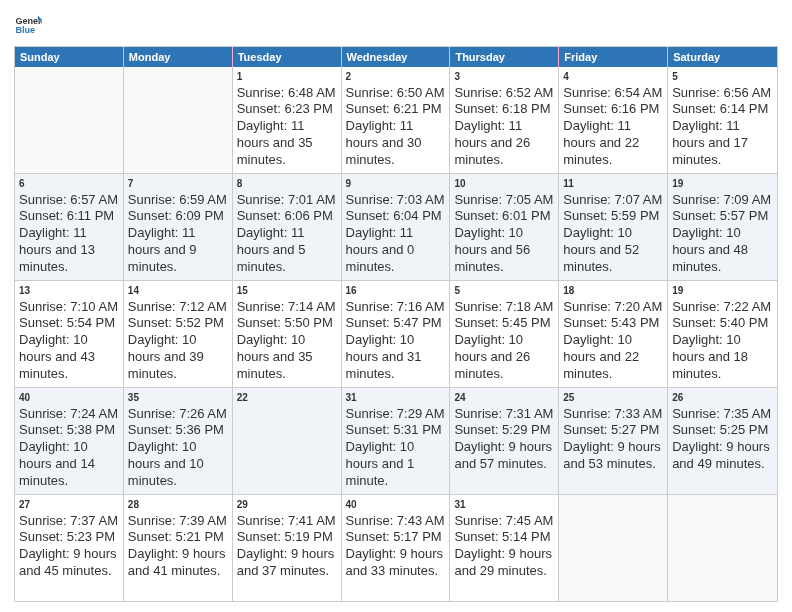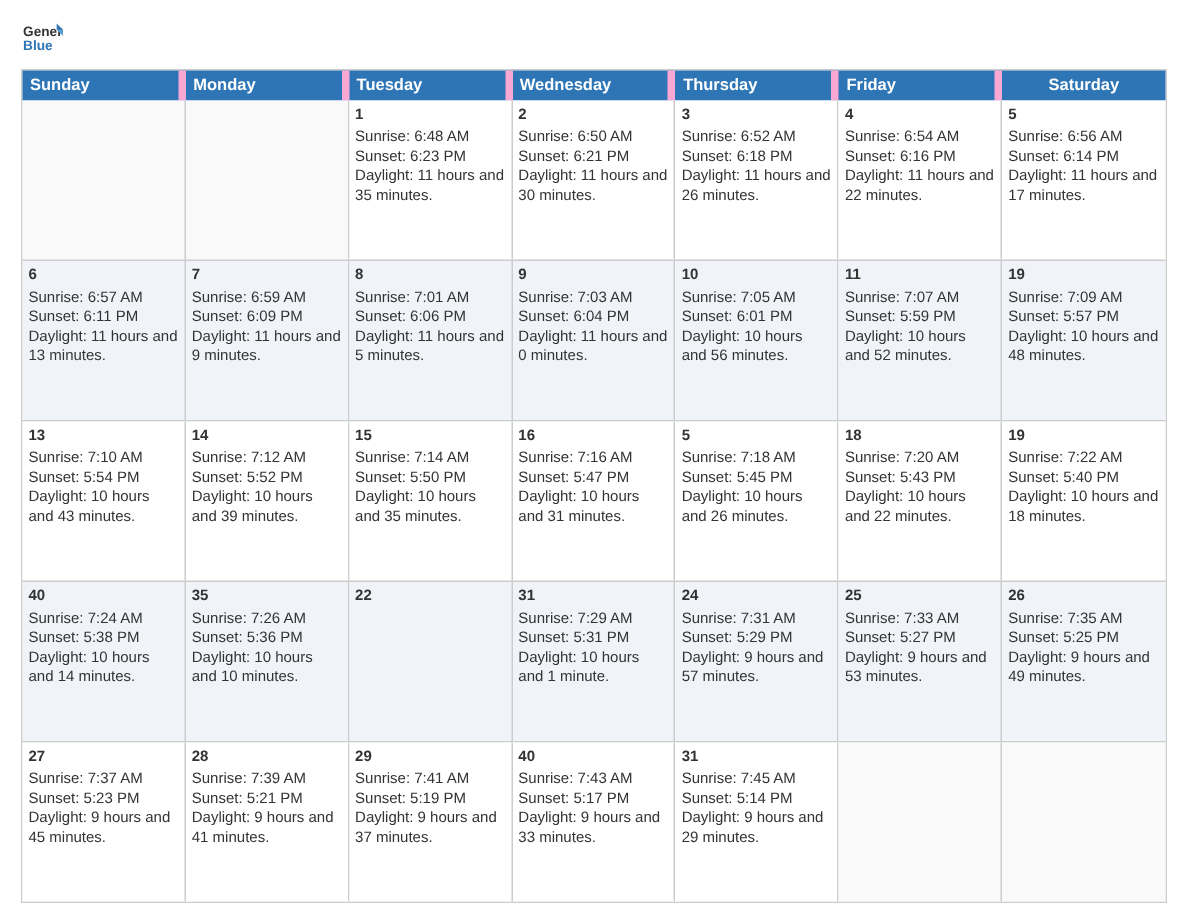--- a/index.html
+++ b/index.html
@@ -54,23 +54,23 @@
       display: grid;
       grid-template-columns: repeat(7, 1fr);
       background: #2e75b6;
     }
     .cal-header-cell {
       color: #fff;
       font-size: 11px;
       font-weight: bold;
       padding: 4px 5px;
       text-align: left;
-      border-right: 5px solid #f9a8d4;
-    }
-    .cal-header-cell:last-child { border-right: none; text-align: center; }
+      border-right: 1px solid #f9a8d4;
+    }
+    .cal-header-cell:last-child { border-right: none; }
     .cal-body {
       flex: 1;
       display: flex;
       flex-direction: column;
     }
     .cal-row {
       display: grid;
       grid-template-columns: repeat(7, 1fr);
       flex: 1;
       border-top: 1px solid #ccc;
@@ -88,21 +88,21 @@
     }
     .cal-cell:last-child { border-right: none; }
     .cal-cell.empty { background: #f9f9f9; }
     .cal-cell .day-num {
       font-size: 10px;
       font-weight: bold;
       margin-bottom: 1px;
       display: block;
     }
     .cal-cell .info {
-      font-size: 10px;
+      font-size: 13px;
       color: #333;
       line-height: 1.3;
     }
     
     .cal-row:nth-child(odd) .cal-cell:not(.empty) { background: #fff; }
     .cal-row:nth-child(even) .cal-cell:not(.empty) { background: #f0f4f9; }
     .cal-row:nth-child(even) .cal-cell.empty { background: #eef2f7; }
   </style>
 </head>
 <body>

